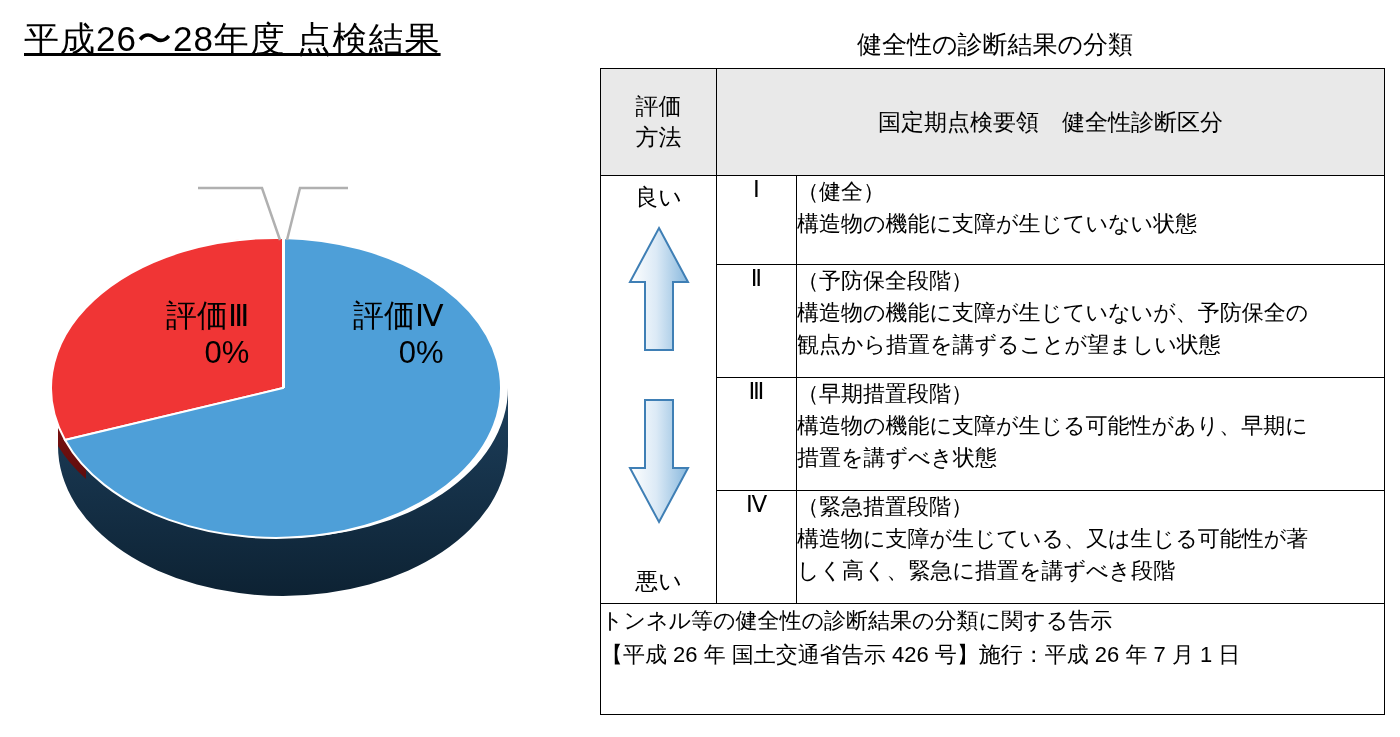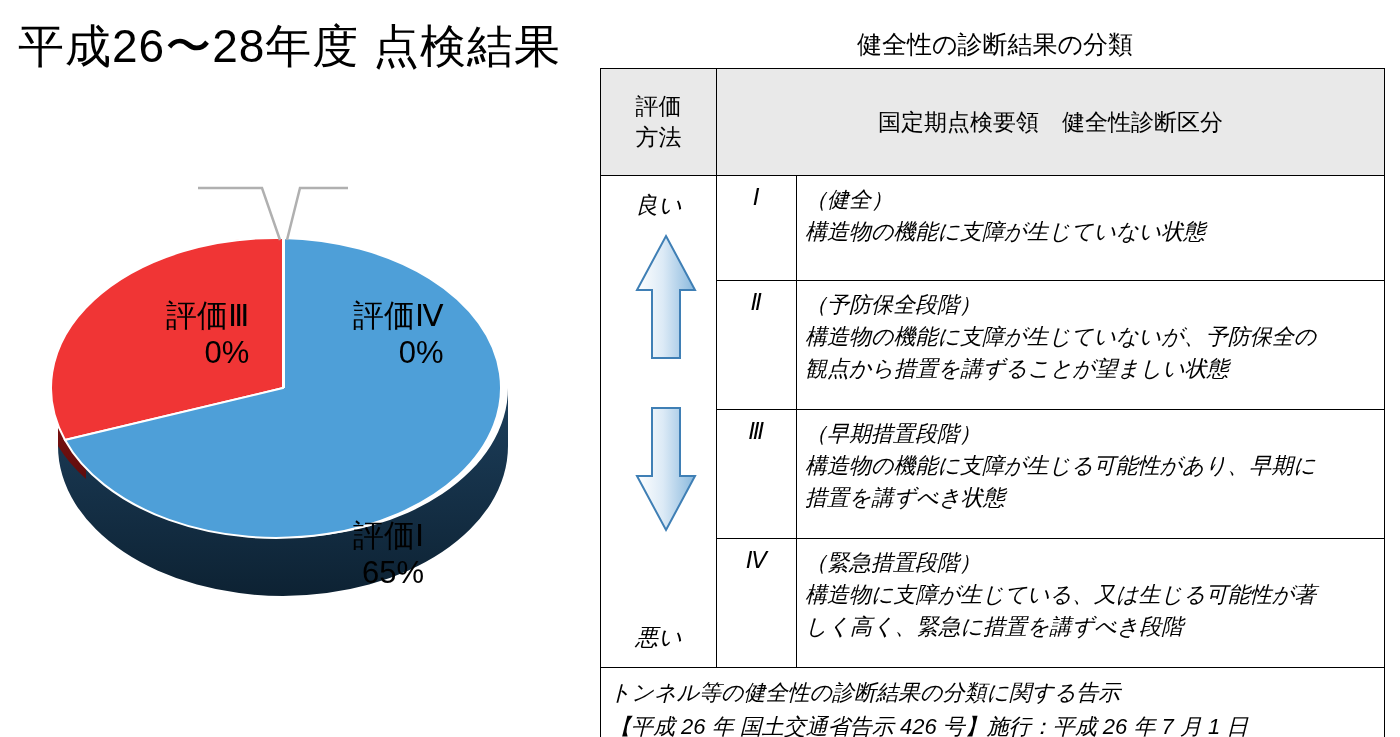--- a/index.html
+++ b/index.html
@@ -20,25 +20,26 @@
   #chart-panel {
     position: absolute;
     left: 0;
     top: 0;
     width: 590px;
     height: 737px;
   }
 
   #chart-title {
     position: absolute;
-    left: 18px;
+    left: 24px;
     top: 16px;
-    font-size: 46px;
+    font-size: 35px;
     letter-spacing: 1px;
     white-space: nowrap;
+    text-decoration: underline;
   }
 
   #pie-wrap {
     position: absolute;
     left: 48px;
     top: 178px;
     width: 500px;
     height: 420px;
   }
   #pie-svg {
@@ -81,22 +82,21 @@
     left: 0;
     top: 68px;
     width: 785px;
     border-collapse: collapse;
     table-layout: fixed;
     border-radius: 22px;
   }
   table#criteria-table td {
     border: 1px solid #000000;
     vertical-align: top;
-    padding: 8px;
-    font-style: italic;
+    padding: 0;
   }
 
   .col-method { width: 116px; }
   .col-rank   { width: 80px; }
 
   th.hdr-method, th.hdr-rank {
     border: 1px solid #000;
   }
 
   
@@ -204,24 +204,20 @@
       <span>評価Ⅲ</span>
       <span class="pct">0%</span>
     </div>
 
     <div class="pie-label" id="label-4">
       <span>評価Ⅳ</span>
       <span class="pct">0%</span>
     </div>
 
 
-    <div class="pie-label" id="label-1">
-      <span>評価Ⅰ</span>
-      <span class="pct">65%</span>
-    </div>
   </div>
 </div>
 
 <div id="table-panel">
 
   <div id="table-title">健全性の診断結果の分類</div>
 
   <table id="criteria-table">
     <colgroup>
       <col class="col-method">

